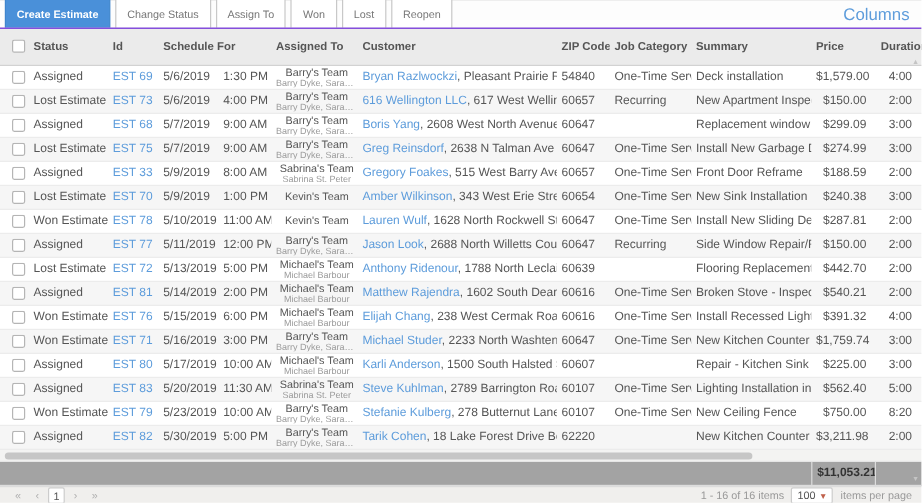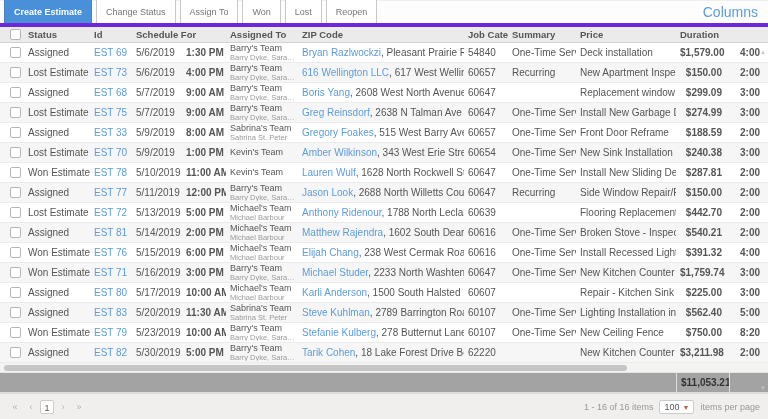--- a/index.html
+++ b/index.html
@@ -17,36 +17,36 @@
   .btn.primary { background: #4a90d9; border-color: #3f85cd; color: #fff; font-weight: bold; }
   .toolbar-spacer { flex: 1; }
   .columns-link { font-size: 14px; color: #5d9cdb; text-decoration: none; margin-right: 6px; cursor: pointer; }
 
   
   .grid-wrap { position: relative; }
   .row { display: grid;
     grid-template-columns: 24px 66px 42px 50px 44px 72px minmax(0,1fr) 44px 68px 100px 54px 38px;
     align-items: center; }
   .cell { padding-left: 4px; overflow: hidden; white-space: nowrap; font-size: 10px; color: #555; }
-  .right { text-align: right; padding-right: 8px; font-weight: bold; }
-
-  .ghead { height: 20px; background: #ebebeb; border-top: 4px solid #6d28d9;
+  .right { text-align: right; padding-right: 8px; }
+
+  .ghead { height: 32px; background: #ebebeb; border-top: 1px solid #6d28d9;
     border-bottom: 1px solid #d2d2d2; }
   .ghead .cell { font-size: 9.5px; font-weight: bold; color: #555; cursor: pointer; }
   .c-schedule-h { grid-column: span 2; }
 
   .drow { height: 20px; border-bottom: 1px solid #ececec; background: #fff; }
   .drow:nth-child(even) { background: #f6f6f6; }
 
   .checkbox { display: inline-block; width: 11px; height: 11px; background: #fff;
     border: 1px solid #b5b5b5; border-radius: 2px; vertical-align: middle; cursor: pointer; }
   .c-check { text-align: center; padding-left: 6px; }
 
   a.id-link, a.cust-name { color: #5d9cdb; text-decoration: none; cursor: pointer; }
-  .c-team { line-height: 1; }
+  .c-team { line-height: 1; text-align: center; }
   .team-name { font-size: 9px; color: #555; }
   .team-members { font-size: 7.5px; color: #9a9a9a; margin-top: 1px;
     overflow: hidden; white-space: nowrap; text-overflow: ellipsis; }
   .cust-addr { color: #555; }
 
   
   .hscroll { height: 10px; background: #f3f3f2; border-bottom: 1px solid #e5e5e5; padding: 2px 4px 0; }
   .hthumb { height: 6px; width: 82%; background: #c6c6c6; border-radius: 3px; cursor: pointer; }
 
   
@@ -85,20 +85,21 @@
     <a class="columns-link">Columns</a>
   </div>
 
   <div class="grid-wrap">
     <div class="row ghead">
       <div class="cell c-check"><span class="checkbox"></span></div>
       <div class="cell">Status</div>
       <div class="cell">Id</div>
       <div class="cell c-schedule-h">Schedule For</div>
       <div class="cell">Assigned To</div>
+      <div class="cell">Customer</div>
       <div class="cell">ZIP Code</div>
       <div class="cell">Job Category</div>
       <div class="cell">Summary</div>
       <div class="cell">Price</div>
       <div class="cell">Duration</div>
     </div>
 
     <div id="rows">
       <div class="row drow">
         <div class="cell c-check"><span class="checkbox"></span></div>

